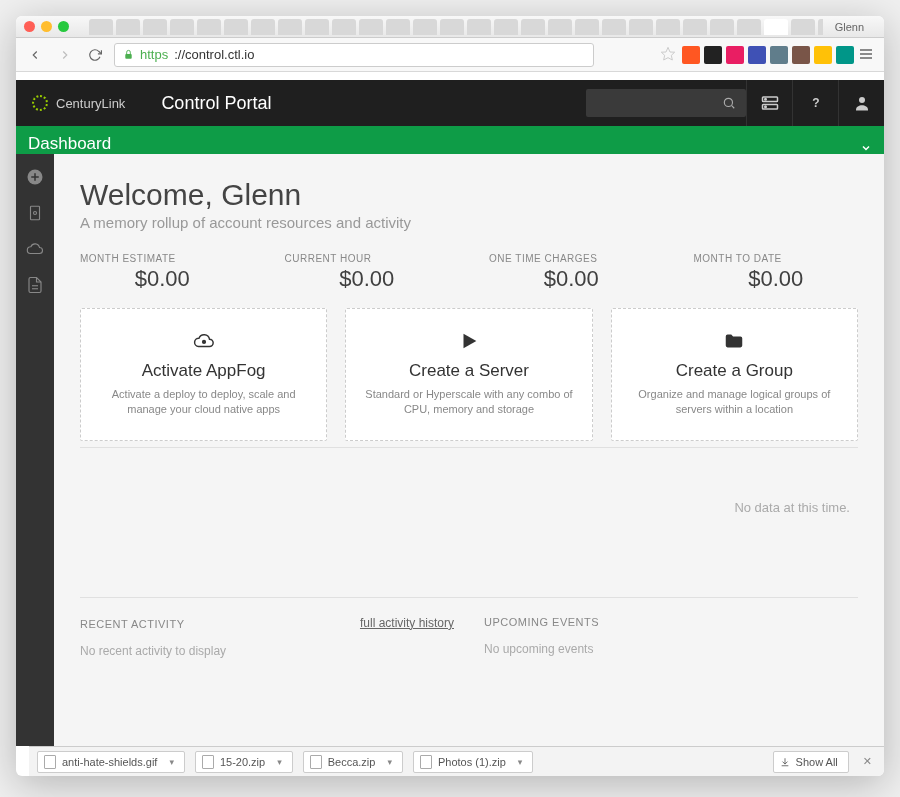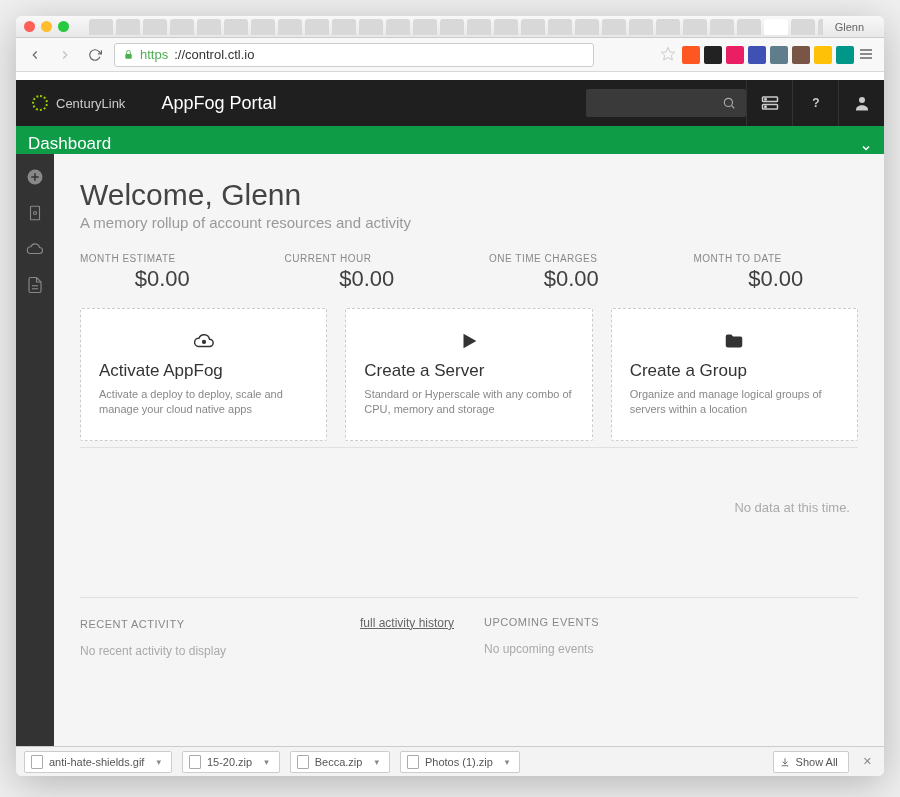--- a/index.html
+++ b/index.html
@@ -47,37 +47,37 @@
 .main { flex: 1; background: #f5f5f5; overflow-y: auto; padding: 24px 26px 10px; }
 .welcome { font-size: 30px; font-weight: 300; color: #444; }
 .subtitle { font-size: 15px; color: #999; margin-top: 2px; }
 
 .metrics { display: flex; gap: 40px; margin-top: 22px; padding-bottom: 6px; }
 .metric { flex: 1; }
 .metric-label { font-size: 10px; letter-spacing: .5px; color: #888; text-transform: uppercase; }
 .metric-value { font-size: 22px; color: #404040; margin-top: 2px; text-align: center; }
 
 .cards { display: flex; gap: 18px; margin-top: 10px; }
-.card { flex: 1; border: 1px dashed #ccc; border-radius: 2px; background: #fff; padding: 18px 18px 22px; cursor: pointer; }
+.card { flex: 1; border: 1px dashed #ccc; border-radius: 2px; background: #fff; text-align: center; padding: 18px 18px 22px; cursor: pointer; }
 .card-icon { height: 28px; display: flex; align-items: center; justify-content: center; color: #333; }
 .card-title { font-size: 17px; color: #333; margin-top: 6px; font-weight: 400; }
 .card-desc { font-size: 11px; color: #888; margin-top: 6px; line-height: 1.4; }
 
 .section-title { margin-top: 30px; font-size: 15px; color: #555; }
 .section-title small { color: #aaa; font-size: 12px; font-weight: 400; }
 .chart-area { height: 120px; border-top: 1px solid #e0e0e0; margin-top: 6px; display: flex; align-items: center; justify-content: flex-end; color: #aaa; font-size: 13px; padding-right: 8px; }
 
 .two-col { display: flex; gap: 30px; margin-top: 30px; border-top: 1px solid #e0e0e0; padding-top: 18px; }
 .col { flex: 1; }
 .col-head { font-size: 11px; letter-spacing: .5px; color: #888; text-transform: uppercase; display: flex; align-items: flex-end; }
 .col-head a { margin-left: auto; font-size: 12px; color: #666; text-decoration: underline; text-transform: none; letter-spacing: 0; }
 .col-body { font-size: 12px; color: #aaa; margin-top: 14px; }
 
 
-.dl-shelf { height: 30px; background: #f3f3f3; border-top: 1px solid #ccc; display: flex; align-items: center; padding: 0 8px; gap: 10px; font-size: 11px; color: #555; }
+.dl-shelf { height: 30px; background: #f3f3f3; border-top: 1px solid #ccc; display: flex; align-items: center; padding: 0 8px; gap: 10px; font-size: 11px; color: #555; margin-left: 13px; }
 .dl-item { display: flex; align-items: center; gap: 6px; background: #fff; border: 1px solid #ccc; border-radius: 2px; height: 22px; padding: 0 10px 0 6px; cursor: pointer; }
 .dl-item .fico { width: 12px; height: 14px; border: 1px solid #aaa; border-radius: 1px; position: relative; }
 .dl-item .car { margin-left: 6px; font-size: 9px; color: #888; }
 .showall { margin-left: auto; }
 .dl-close { color: #888; cursor: pointer; padding: 0 4px; }
 
 svg { display: block; }
 </style>
 </head>
 <body>
@@ -173,21 +173,21 @@
       </span>
     </div>
   </div>
 
   <div class="app">
     <div class="app-header">
       <div class="brand">
         <span class="brand-logo"></span>
         <span>CenturyLink</span>
       </div>
-      <div class="portal-title">AppFog Portal</div>
+      <div class="portal-title">Control Portal</div>
       <div class="hdr-spacer"></div>
       <div class="search-bar">
         <svg width="14" height="14" viewBox="0 0 24 24" fill="none" stroke="#aaa" stroke-width="2">
             <circle cx="11" cy="11" r="7"></circle>
             <line x1="21" y1="21" x2="16.65" y2="16.65"></line>
           </svg>
       </div>
       <div class="hdr-btn">
         <svg width="18" height="18" viewBox="0 0 24 24" fill="none" stroke="currentColor" stroke-width="2">
             <rect x="2" y="4" width="20" height="6" rx="1"></rect>

